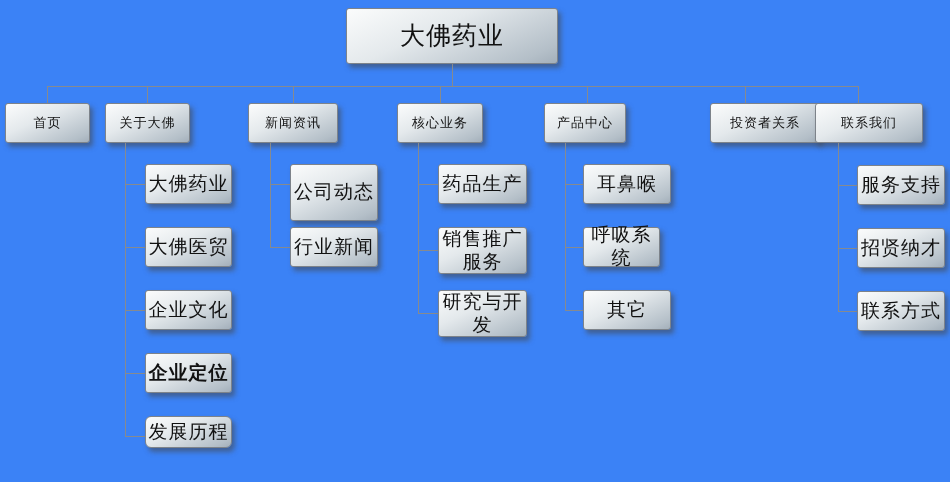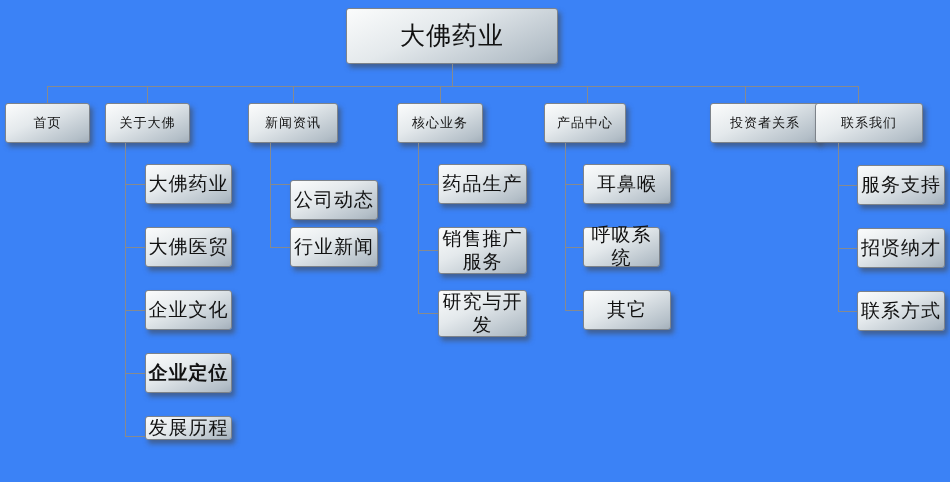--- a/index.html
+++ b/index.html
@@ -64,27 +64,27 @@
   <div class="line" style="left:125px; top:184px; width:20px; height:1px;"></div>
   <div class="line" style="left:125px; top:247px; width:20px; height:1px;"></div>
   <div class="line" style="left:125px; top:310px; width:20px; height:1px;"></div>
   <div class="line" style="left:125px; top:373px; width:20px; height:1px;"></div>
   <div class="line" style="left:125px; top:436px; width:20px; height:1px;"></div>
 
   <div class="node lvl2" style="left:145px; top:164px; width:87px; height:40px;">大佛药业</div>
   <div class="node lvl2" style="left:145px; top:227px; width:87px; height:40px;">大佛医贸</div>
   <div class="node lvl2" style="left:145px; top:290px; width:87px; height:40px;">企业文化</div>
   <div class="node lvl2" style="left:145px; top:353px; width:87px; height:40px;font-weight:bold;">企业定位</div>
-  <div class="node lvl2" style="left:145px; top:416px; width:87px; height:24px;">发展历程</div>
+  <div class="node lvl2" style="left:145px; top:416px; width:87px; height:32px;border-radius:6px;">发展历程</div>
 
   <div class="line" style="left:270px; top:143px; width:1px; height:104px;"></div>
   <div class="line" style="left:270px; top:184px; width:20px; height:1px;"></div>
   <div class="line" style="left:270px; top:247px; width:20px; height:1px;"></div>
 
-  <div class="node lvl2" style="left:290px; top:180px; width:88px; height:40px;">公司动态</div>
+  <div class="node lvl2" style="left:290px; top:164px; width:88px; height:57px;">公司动态</div>
   <div class="node lvl2" style="left:290px; top:227px; width:88px; height:40px;">行业新闻</div>
 
   <div class="line" style="left:418px; top:143px; width:1px; height:171px;"></div>
   <div class="line" style="left:418px; top:184px; width:20px; height:1px;"></div>
   <div class="line" style="left:418px; top:250px; width:20px; height:1px;"></div>
   <div class="line" style="left:418px; top:313px; width:20px; height:1px;"></div>
 
   <div class="node lvl2" style="left:438px; top:227px; width:89px; height:47px;">销售推广服务</div>
   <div class="node lvl2" style="left:438px; top:164px; width:89px; height:40px;">药品生产</div>
   <div class="node lvl2" style="left:438px; top:290px; width:89px; height:47px;">研究与开发</div>

